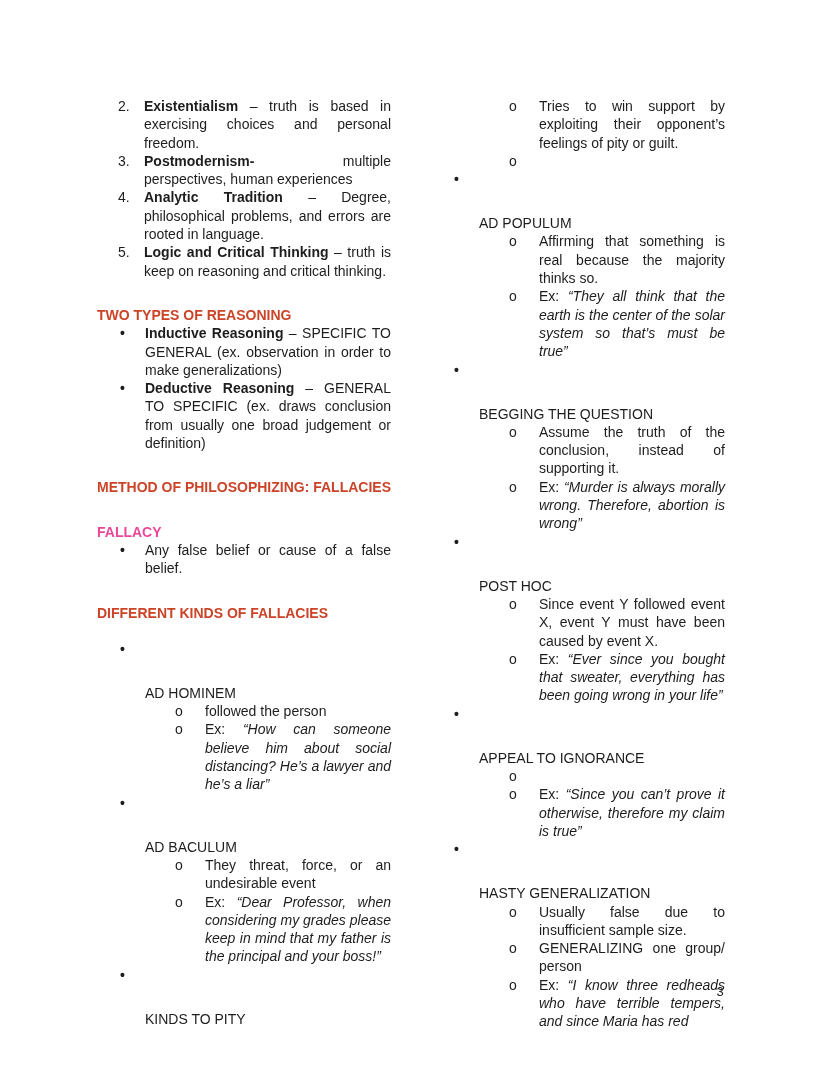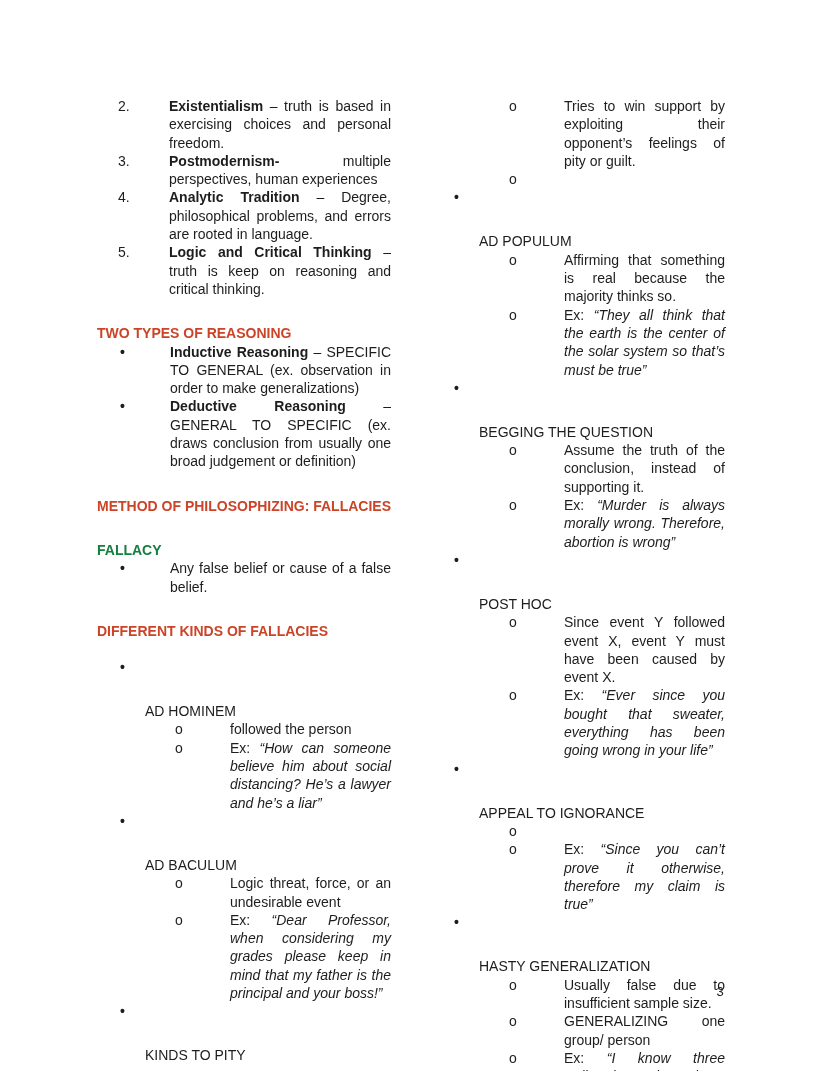--- a/index.html
+++ b/index.html
@@ -8,25 +8,25 @@
     width:828px; height:1071px;
     background:#ffffff;
     font-family:"Liberation Sans", sans-serif;
     font-size:14px;
     line-height:18.3px;
     color:#1d1d1d;
     overflow:hidden;
   }
   .columns { position:absolute; top:97px; left:97px; display:flex; gap:40px; }
   .col { width:294px; }
-  .jt { text-align:justify; text-align-last:left;margin-left:25px; }
+  .jt { text-align:justify; text-align-last:left; }
 
   .sec { font-weight:bold; margin:26px 0 0 0; }
   .orange { color:#cb4428; }
-  .blackhead { color:#15803d; }
+  .blackhead { color:#ec4899; }
 
   .row { display:flex; align-items:flex-start; }
   .nrow { padding-left:21px; }
   .nmark { flex:none; width:26px; }
   .b1 { padding-left:23px; }
   .b1 .mark { flex:none; width:25px; font-weight:bold; }
   .b2 { padding-left:78px; }
   .b2 .mark { flex:none; width:30px; }
   .content { flex:1; min-width:0; }
   .fname { font-weight:normal;margin-top:44px; }
@@ -105,21 +105,21 @@
           </div>
         </div>
 
         <div>
           <div class="row b1">
             <span class="mark">•</span>
             <span class="fname">AD BACULUM</span>
           </div>
           <div class="row b2">
             <span class="mark">o</span>
-            <div class="content jt"><span>Logic threat, force, or an undesirable event</span></div>
+            <div class="content jt"><span>They threat, force, or an undesirable event</span></div>
           </div>
           <div class="row b2">
             <span class="mark">o</span>
             <div class="content jt"><span>Ex: </span><i class="quote">“Dear Professor, when considering my grades please keep in mind that my father is the principal and your boss!”</i></div>
           </div>
         </div>
 
         <div>
           <div class="row b1">
             <span class="mark">•</span>

